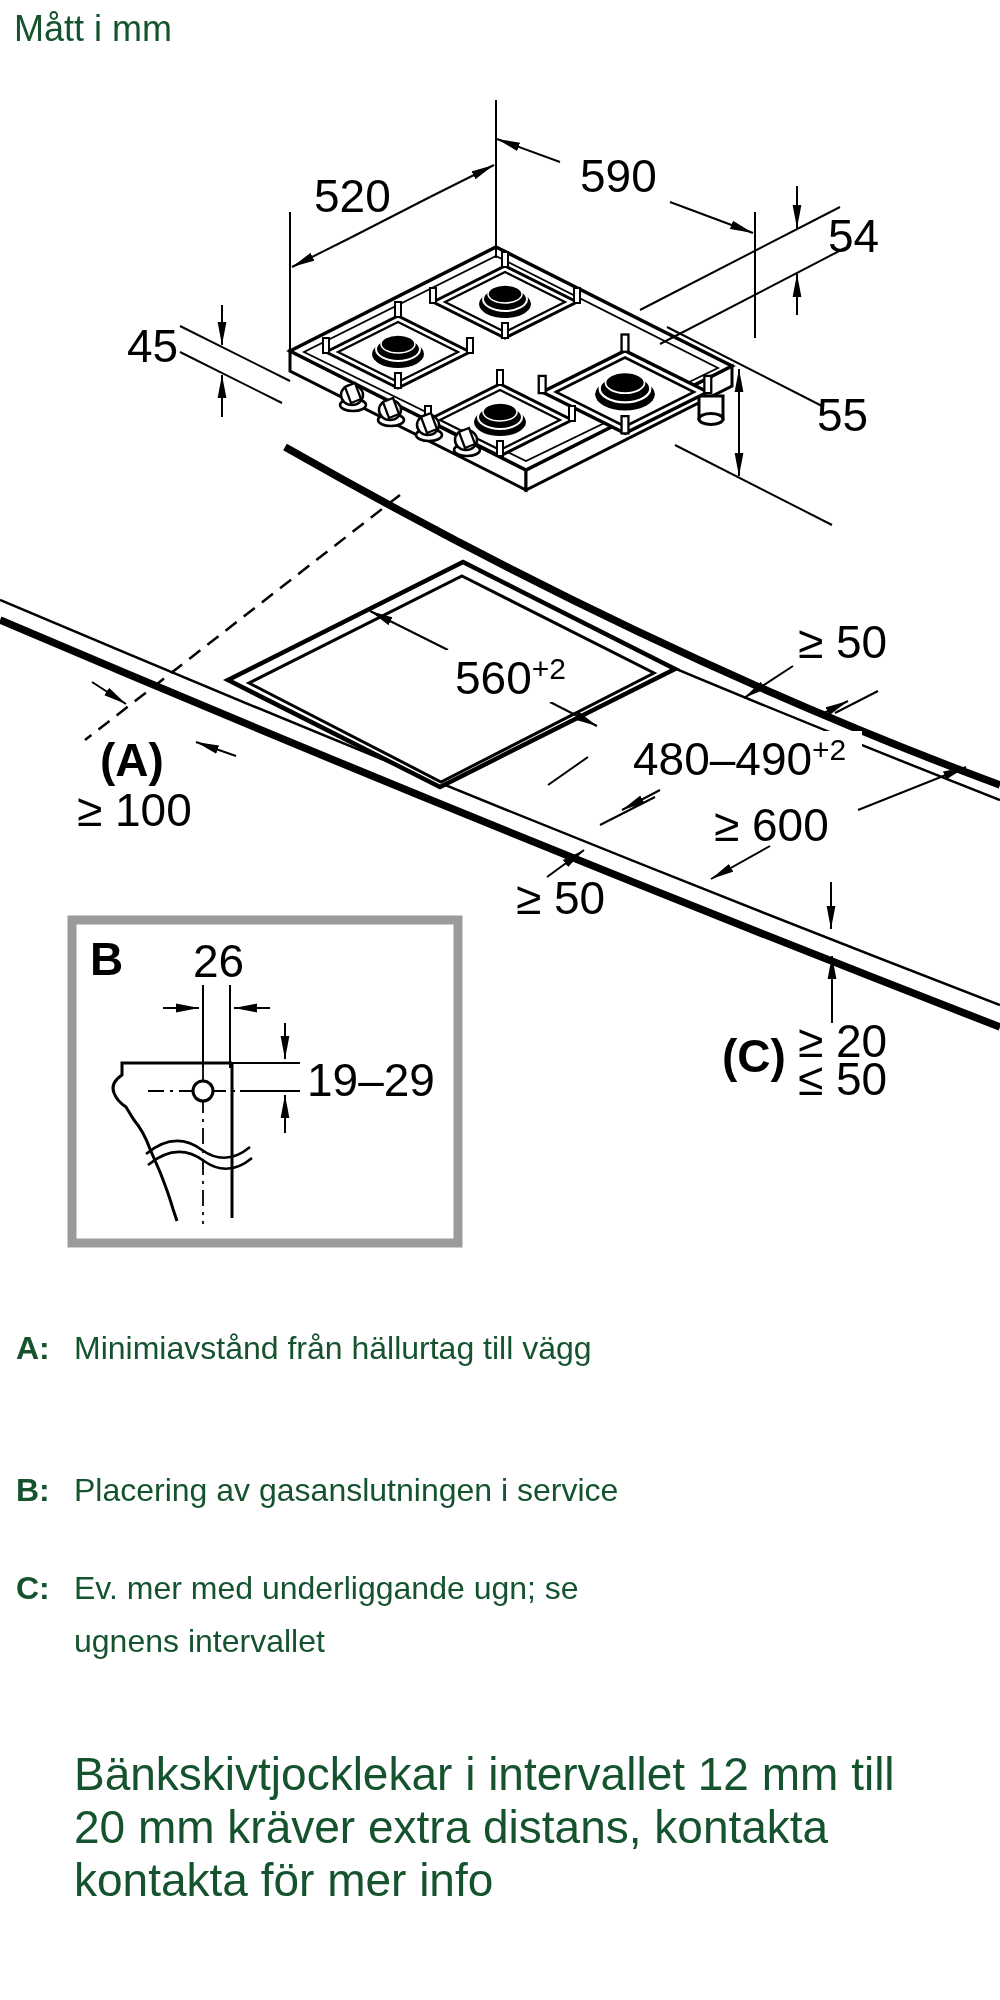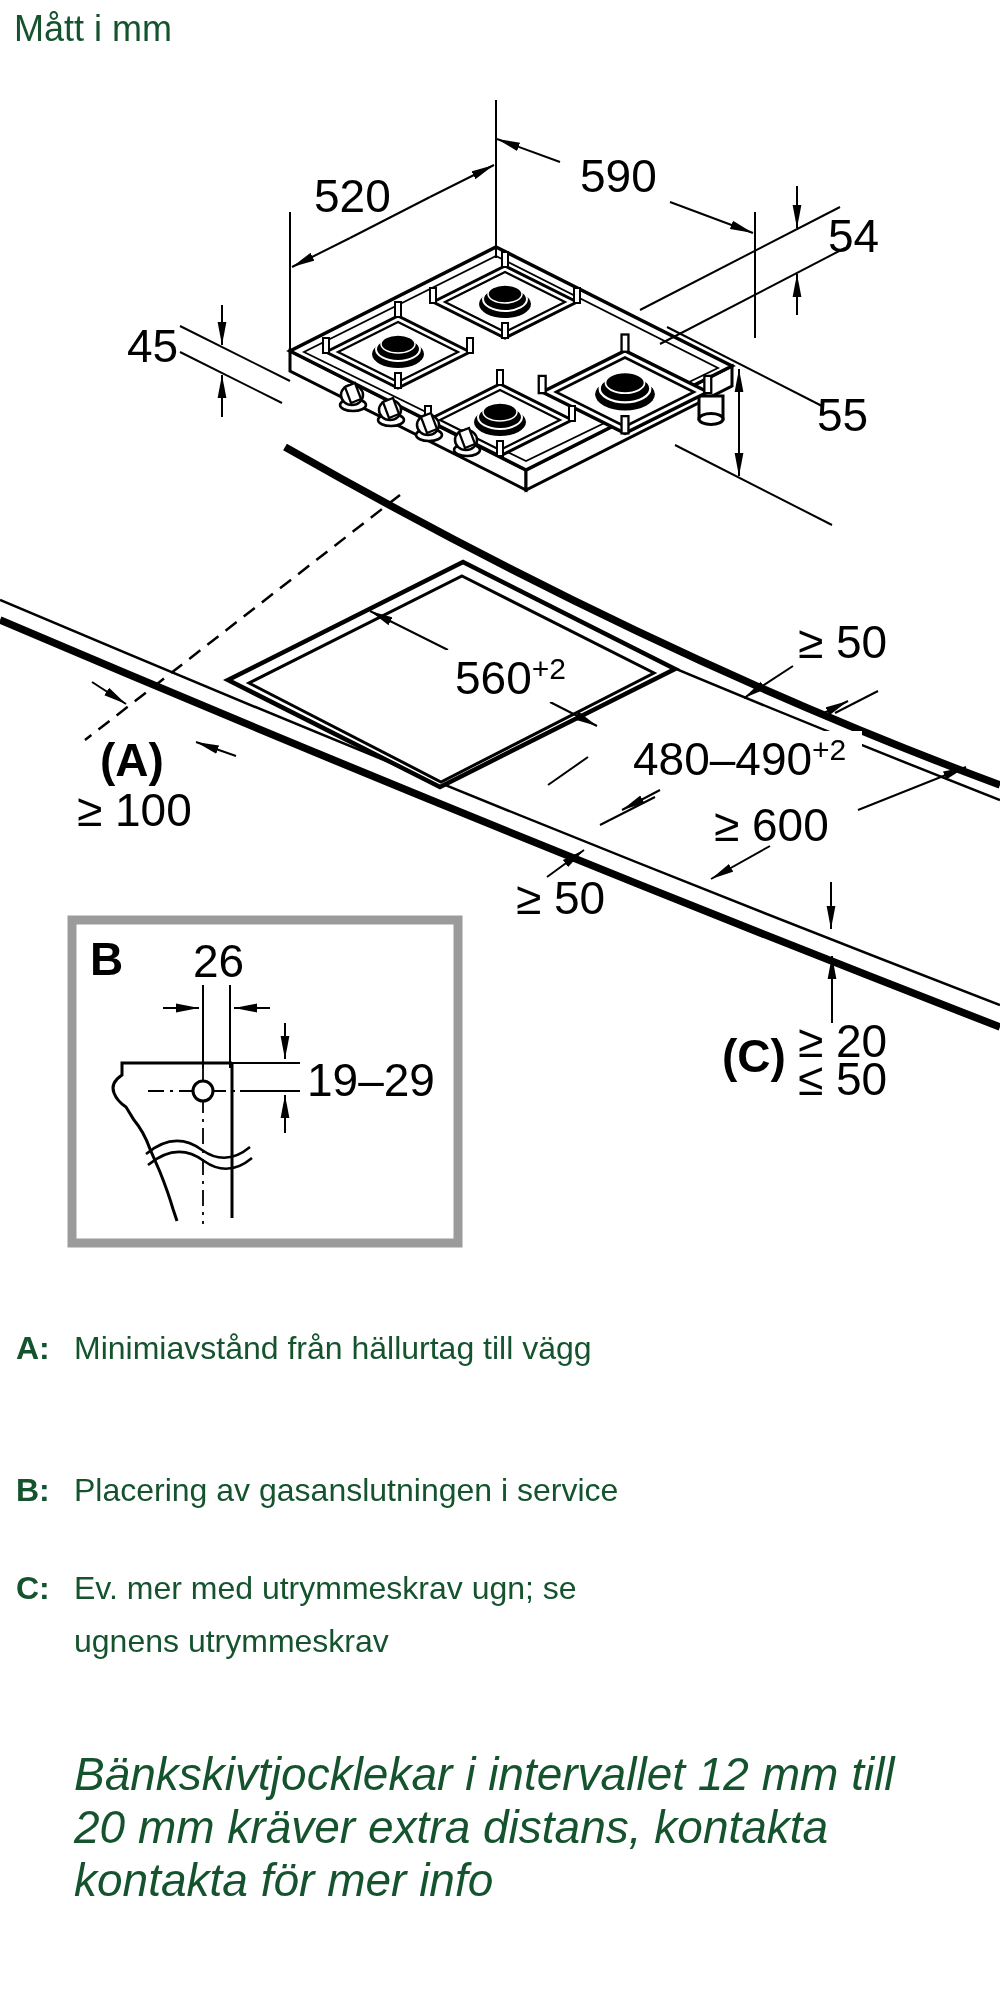--- a/index.html
+++ b/index.html
@@ -3,21 +3,21 @@
 <meta charset="utf-8">
 <style>
   html,body{margin:0;padding:0;background:#fff;}
   #page{position:relative;width:1000px;height:2000px;background:#fff;overflow:hidden;
         font-family:"Liberation Sans", sans-serif;color:#14532d;}
   #drawing{position:absolute;left:0;top:0;}
   .title{position:absolute;left:14px;top:8px;font-size:36px;letter-spacing:0;}
   .legend-row{position:absolute;left:16px;font-size:32px;line-height:53px;white-space:nowrap;}
   .legend-row .key{display:inline-block;width:58px;font-weight:bold;vertical-align:top;}
   .legend-row .body{display:inline-block;vertical-align:top;}
-  .note{position:absolute;left:74px;font-size:46px;line-height:53px;white-space:nowrap;font-style:italic;}
+  .note{position:absolute;left:74px;font-size:46px;line-height:53px;white-space:nowrap;}
   svg text{font-family:"Liberation Sans", sans-serif;fill:#000;}
 </style>
 </head>
 <body>
 
 <div id="page">
 
   <div class="title">Mått i mm</div>
 
   <svg id="drawing" width="1000" height="1290" viewBox="0 0 1000 1290">
@@ -195,19 +195,19 @@
     </g>
   </svg>
 
   <div class="legend-row" style="top:1322px">
     <span class="key">A:</span><span class="body">Minimiavstånd från hällurtag till vägg</span>
   </div>
   <div class="legend-row" style="top:1464px">
     <span class="key">B:</span><span class="body">Placering av gasanslutningen i service</span>
   </div>
   <div class="legend-row" style="top:1562px">
-    <span class="key">C:</span><span class="body"><span>Ev. mer med utrymmeskrav ugn; se</span><br><span>ugnens utrymmeskrav</span></span>
+    <span class="key">C:</span><span class="body"><span>Ev. mer med underliggande ugn; se</span><br><span>ugnens intervallet</span></span>
   </div>
 
   <div class="note" style="top:1748px"><span>Bänkskivtjocklekar i intervallet 12 mm till</span><br><span>20 mm kräver extra distans, kontakta</span><br><span>kontakta för mer info</span>
   </div>
 
 </div>
 
 </body></html>

